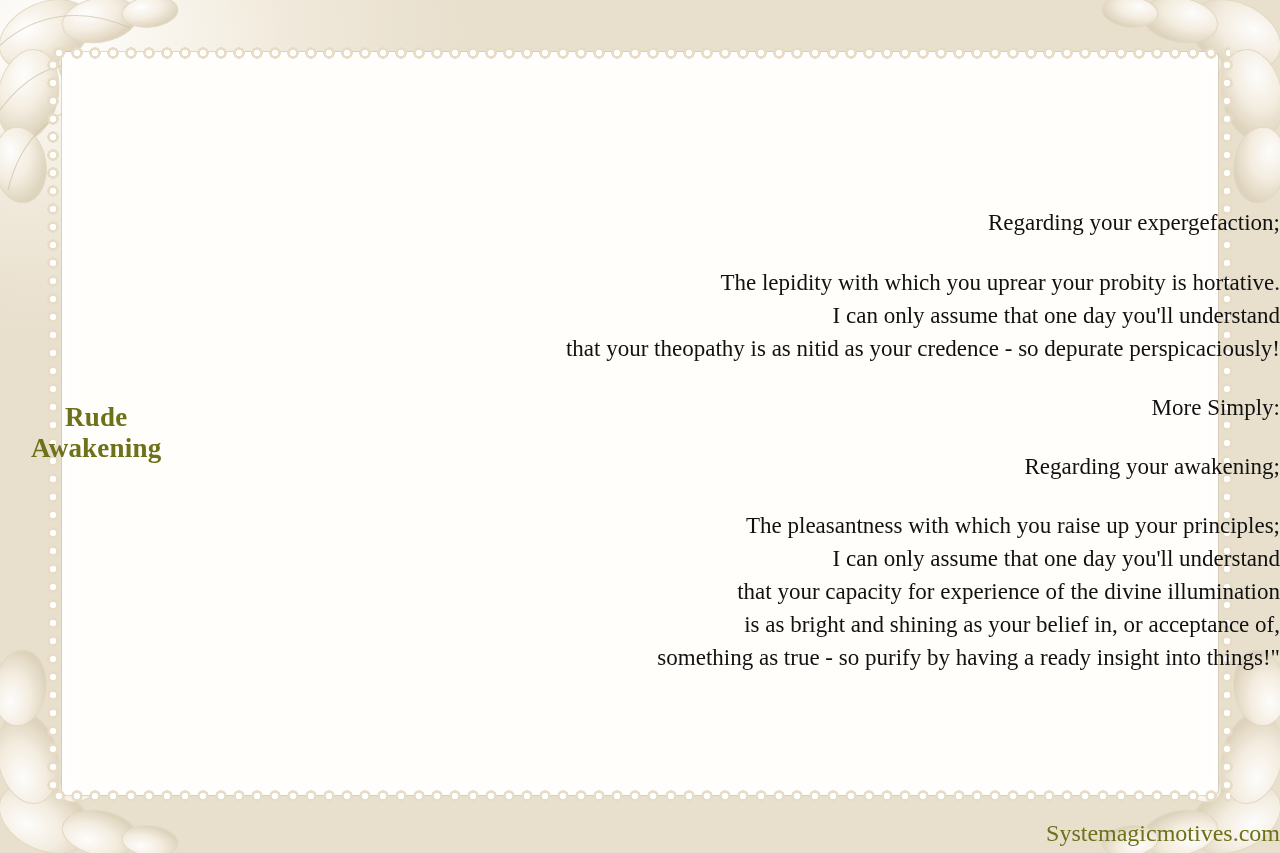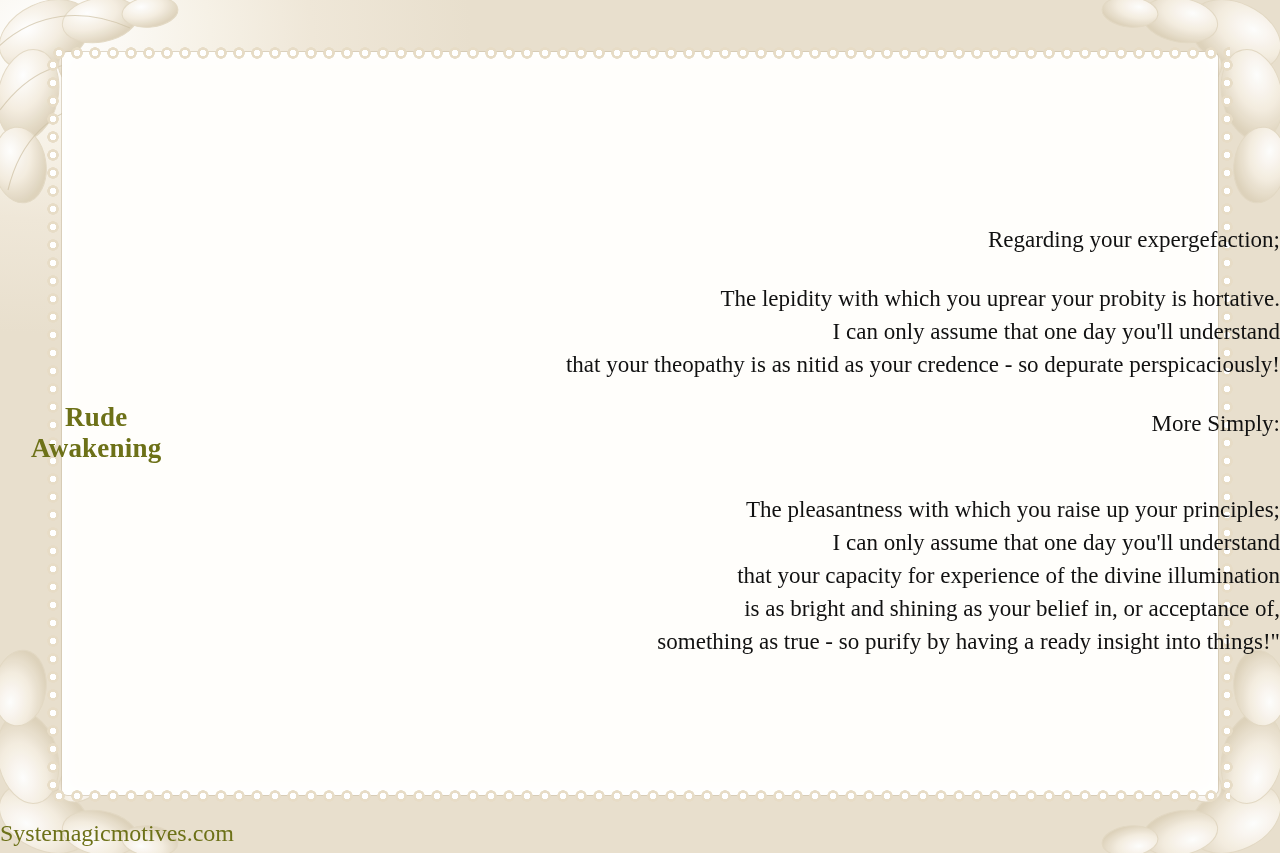--- a/index.html
+++ b/index.html
@@ -102,21 +102,21 @@
     line-height: 1.44;
   }
   .body-block .line { white-space: nowrap; }
   .body-block .spacer { height: 26px; }
 
   .footer {
     position: absolute;
     bottom: 6px;
     left: 0;
     right: 0;
-    text-align: left;
+    text-align: right;
     font-size: 24px;
     color: #6d7118;
     font-weight: 400;
     z-index: 4;
   }
 </style>
 </head>
 <body>
 
 <div class="poster">
@@ -184,20 +184,21 @@
     <div class="title">Rude Awakening</div>
     <div class="body-block" id="body-block">
         <div class="line">Regarding your expergefaction;</div>
         <div class="spacer"></div>
         <div class="line">The lepidity with which you uprear your probity is hortative.</div>
         <div class="line">I can only assume that one day you'll understand</div>
         <div class="line">that your theopathy is as nitid as your credence - so depurate perspicaciously!</div>
         <div class="spacer"></div>
         <div class="line">More Simply:</div>
         <div class="spacer"></div>
+        <div class="line">Regarding your awakening;</div>
         <div class="spacer"></div>
         <div class="line">The pleasantness with which you raise up your principles;</div>
         <div class="line">I can only assume that one day you'll understand</div>
         <div class="line">that your capacity for experience of the divine illumination</div>
         <div class="line">is as bright and shining as your belief in, or acceptance of,</div>
         <div class="line">something as true - so purify by having a ready insight into things!"</div>
       </div>
   </div>
 
   <div class="footer">Systemagicmotives.com</div>

